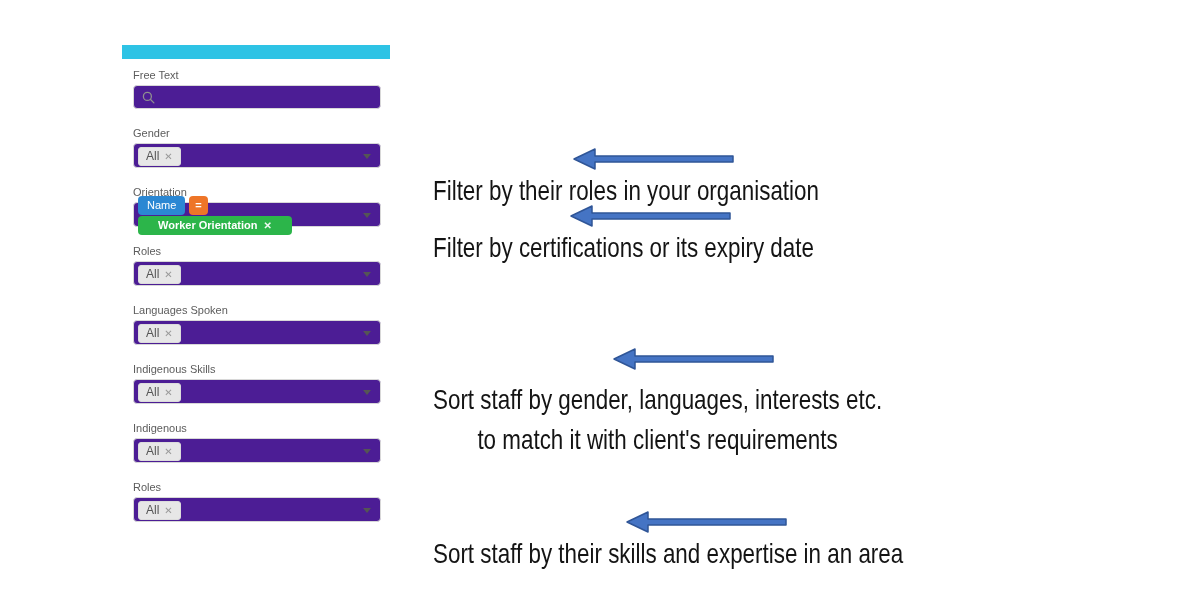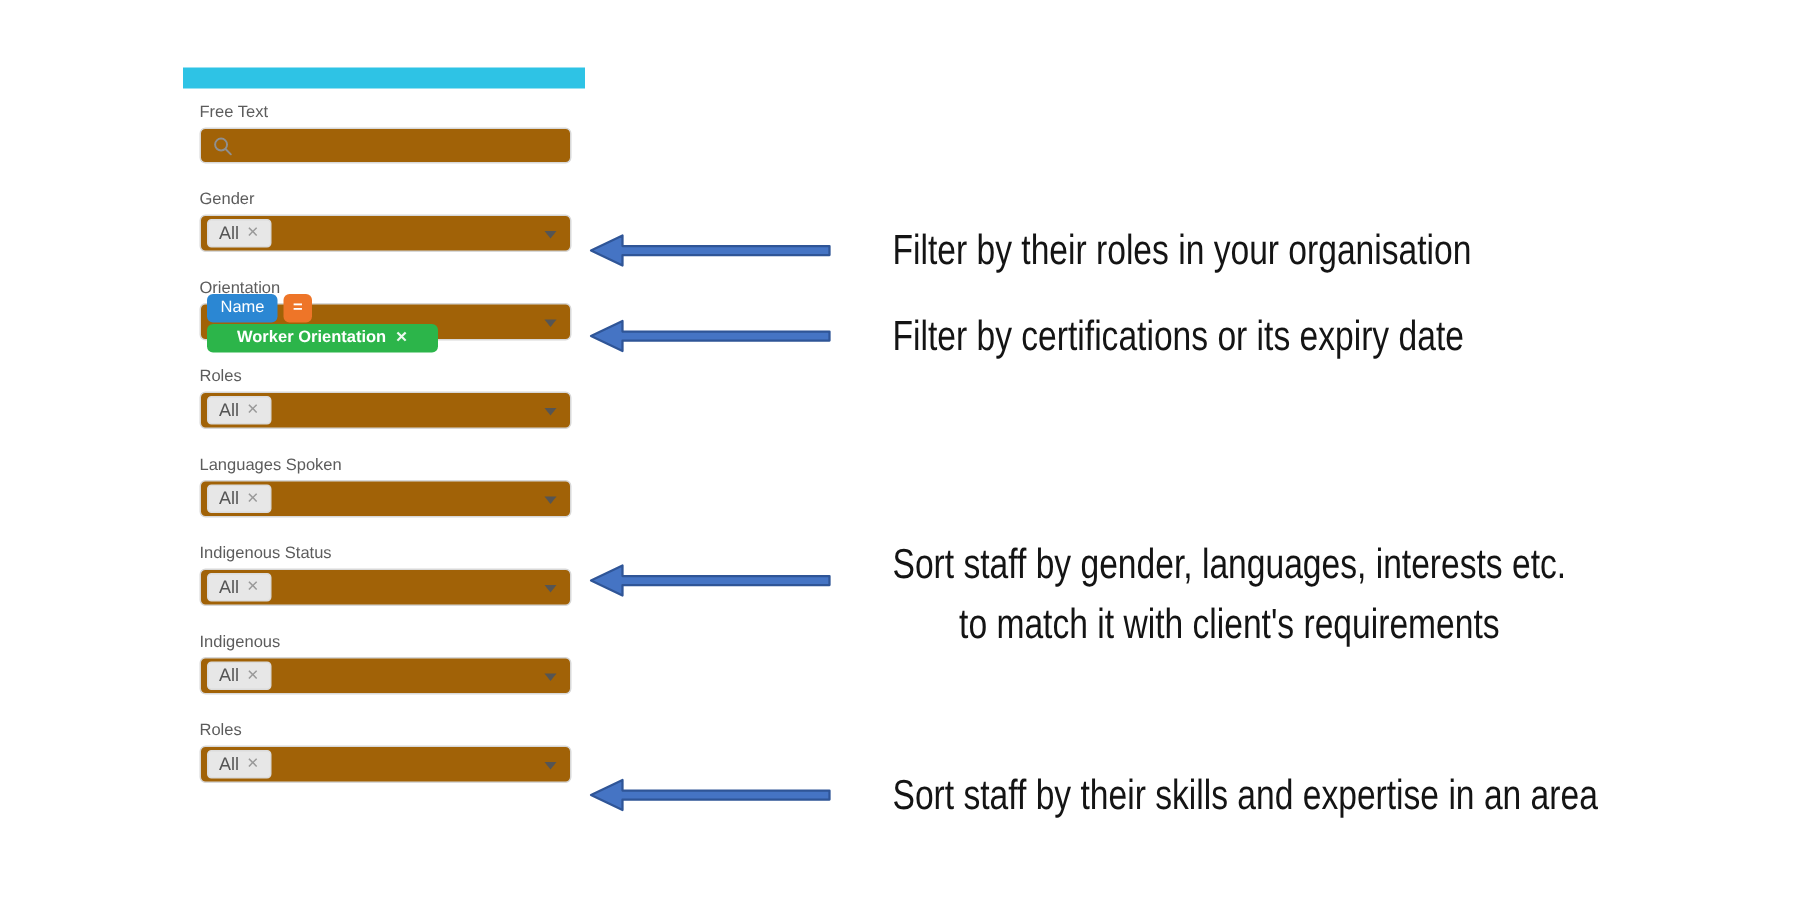--- a/index.html
+++ b/index.html
@@ -6,39 +6,39 @@
   body{font-family:"Liberation Sans",sans-serif;}
   .canvas{position:relative;width:1200px;height:600px;background:#ffffff;overflow:hidden;}
 
   
   .filter-panel{position:absolute;left:122px;top:45px;width:268px;}
   .header-bar{height:14px;width:100%;background:var(--header-cyan,#2EC3E5);}
   .fields{padding:0 9px 0 11px;}
   .field{margin-top:19px;}
   .field.search-field{margin-top:11px;}
   .field-label{font-size:11px;line-height:11px;color:#5c5c5c;margin-bottom:4px;}
-  .control{position:relative;height:25px;border:1px solid #d8d8d8;border-radius:4px;background:#a16207;
+  .control{position:relative;height:25px;border:1px solid #d8d8d8;border-radius:4px;background:#4c1d95;
            display:flex;align-items:center;padding:0 18px 0 4px;box-sizing:border-box;cursor:pointer;}
   .search-control{height:24px;padding:0 8px;cursor:text;}
   .search-control input{border:none;outline:none;flex:1;font-size:12px;margin-left:7px;color:#333;
            background:transparent;width:100%;font-family:"Liberation Sans",sans-serif;}
   .caret{position:absolute;right:9px;top:50%;margin-top:-2px;width:0;height:0;
          border-left:4px solid transparent;border-right:4px solid transparent;border-top:5px solid #555;}
 
   .chip{display:inline-flex;align-items:center;border-radius:3px;font-size:11px;margin-right:4px;
         padding:2px 7px;white-space:nowrap;line-height:13px;}
   .chip-gray{background:#e7e7e7;border:1px solid #dcdcdc;color:#555;font-size:12px;}
   .chip-gray .chip-x{color:#999;margin-left:5px;font-size:10px;}
   .chip-blue{background:var(--chip-blue,#2B87D3);color:#fff;font-weight:normal;border-radius:4px;padding:3px 9px;justify-content:center;}
   .chip-orange{background:var(--chip-orange,#EE7528);color:#fff;font-weight:bold;border-radius:4px;padding:3px 6px;}
   .chip-green{background:var(--chip-green,#2CB54A);color:#fff;font-weight:bold;border-radius:4px;padding:3px 20px;}
   .chip-green .chip-x{color:rgba(255,255,255,.92);margin-left:6px;font-size:10px;}
 
   
-  .annotation-row{position:absolute;left:393px;display:flex;align-items:center;}
+  .annotation-row{position:absolute;left:393px;display:flex;align-items:center;flex-direction:column;}
   .annotation-text{font-size:28px;line-height:40px;color:#141414;margin-left:40px;white-space:nowrap;
                    transform:scaleX(0.8);transform-origin:left center;}
   .annotation-text.center{text-align:center;}
 </style>
 </head>
 <body>
 
 <div class="canvas">
 
   <section class="filter-panel">
@@ -99,21 +99,21 @@
     <div class="control">
       <span class="chips"><span class="chip chip-gray">
                   <span>All</span>
                   <span class="chip-x">✕</span>
                 </span></span>
       <span class="caret"></span>
     </div>
   </div>
 
   <div class="field">
-    <div class="field-label">Indigenous Status</div>
+    <div class="field-label">Indigenous Skills</div>
     <div class="control">
       <span class="chips"><span class="chip chip-gray">
                   <span>All</span>
                   <span class="chip-x">✕</span>
                 </span></span>
       <span class="caret"></span>
     </div>
   </div>
 
   <div class="field">

